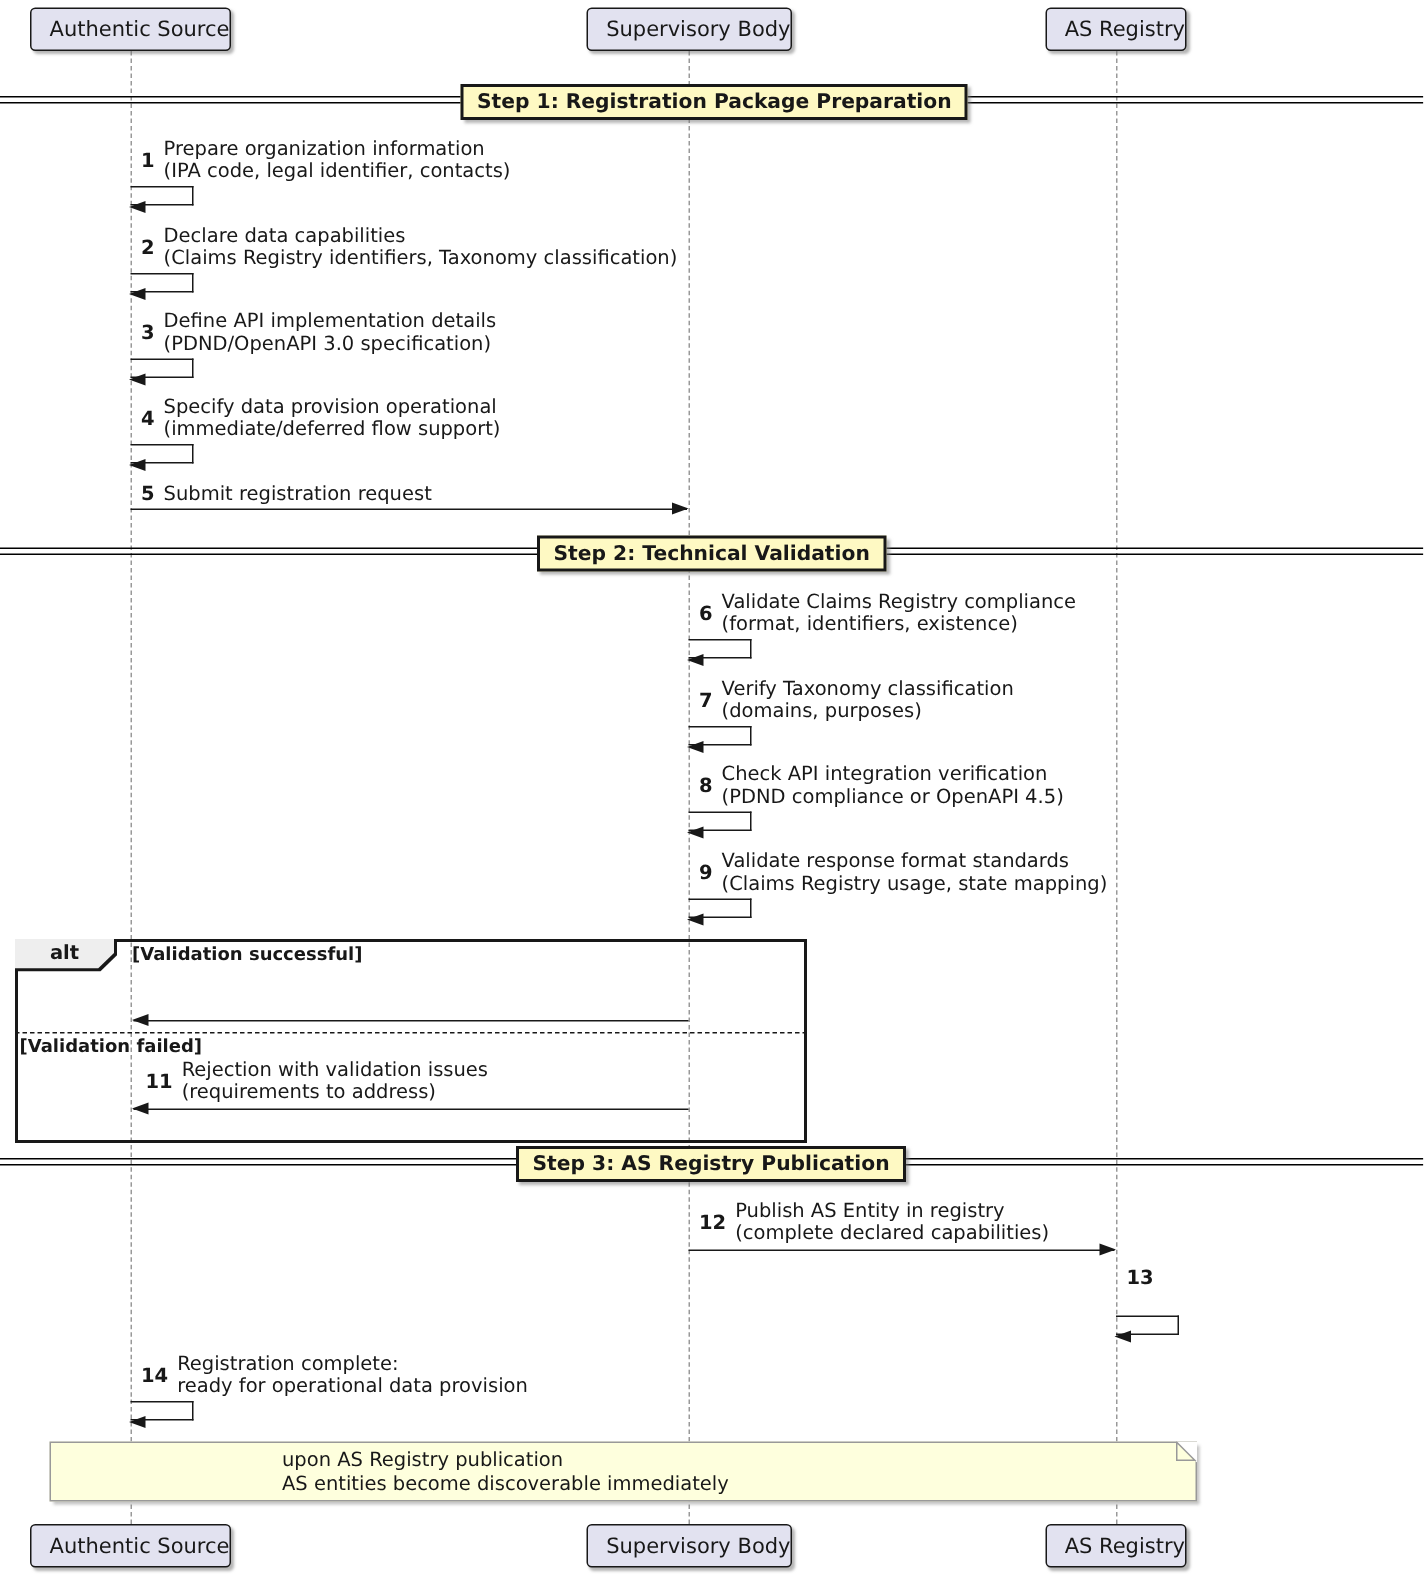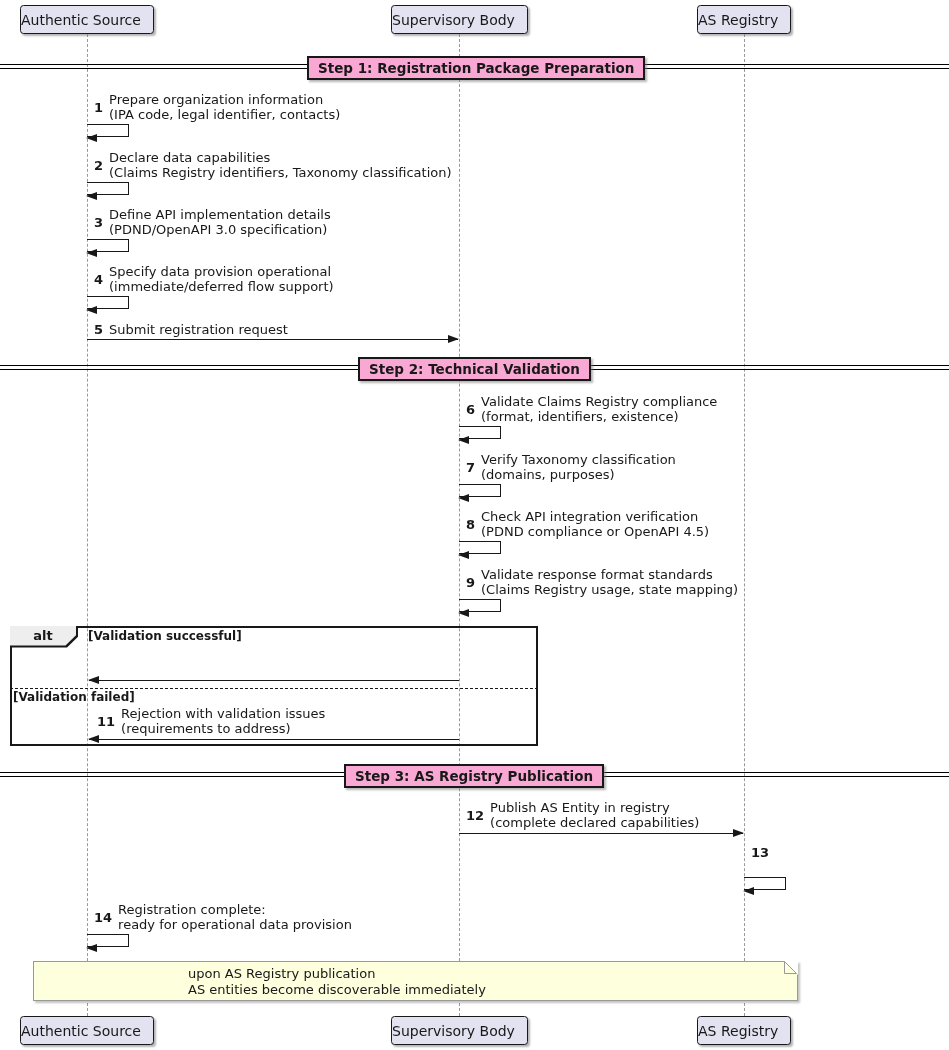--- a/index.html
+++ b/index.html
@@ -4,26 +4,26 @@
 <style>
   * { box-sizing: border-box; }
   html,body { margin:0; padding:0; background:#ffffff; }
   body { font-family:"DejaVu Sans", sans-serif; color:#181818; }
   .canvas { position:relative; width:949px; height:1050px; background:#ffffff; overflow:hidden; }
 
   .lifeline { position:absolute; top:34px; height:982px; width:0;
               border-left:1px dashed #999999; z-index:0; }
 
   .pbox { position:absolute; height:29px; background:#E2E2F0; border:1px solid #181818;
-          border-radius:3.5px; display:flex; align-items:center; justify-content:flex-start;
+          border-radius:3.5px; display:flex; align-items:center; justify-content:flex-end;
           font-size:14px; z-index:3; box-shadow:2px 2px 2px rgba(120,120,120,.55); }
 
   .divlines { position:absolute; left:0; width:949px; height:5px;
               border-top:1px solid #000; border-bottom:1px solid #000; z-index:1; }
-  .divbox { position:absolute; background:#f9a8d4; border:2px solid #181818;
+  .divbox { position:absolute; background:#fef9c3; border:2px solid #181818;
             padding:2px 9px; font-weight:bold; font-size:13.5px; white-space:nowrap;
             z-index:2; box-shadow:2px 2px 2px rgba(120,120,120,.55); }
 
   .msg { position:absolute; display:flex; align-items:center; gap:6px;
          font-size:13px; line-height:15px; z-index:2; white-space:nowrap; }
   .msg .num { font-weight:bold; }
 
   .selfloop { position:absolute; width:42px; height:13px;
               border:1px solid #181818; border-left:none; z-index:2; }
   .selfloop .head { position:absolute; left:-1px; bottom:-5.5px; width:0; height:0;
@@ -31,21 +31,21 @@
                     border-right:11px solid #181818; }
 
   .arrow { position:absolute; height:0; border-top:1px solid #181818; z-index:2; }
   .arrow .head-r { position:absolute; right:-1px; top:-5px; width:0; height:0;
                    border-top:4.5px solid transparent; border-bottom:4.5px solid transparent;
                    border-left:11px solid #181818; }
   .arrow .head-l { position:absolute; left:-1px; top:-5px; width:0; height:0;
                    border-top:4.5px solid transparent; border-bottom:4.5px solid transparent;
                    border-right:11px solid #181818; }
 
-  .frame { position:absolute; left:10px; top:626px; width:528px; height:120px;
+  .frame { position:absolute; left:10px; top:626px; width:528px; height:136px;
            border:2px solid #181818; z-index:2; background:transparent; }
   .pent { position:absolute; left:-2px; top:-2px; width:68px; height:21.5px; background:#181818;
           clip-path:polygon(0 0,100% 0,100% 50%,calc(100% - 11px) 100%,0 100%); }
   .pent-in { position:absolute; left:0; top:0; width:66px; height:19.5px; background:#EEEEEE;
              clip-path:polygon(0 0,100% 0,100% 48%,calc(100% - 10.5px) 100%,0 100%);
              display:flex; align-items:center; justify-content:center;
              font-weight:bold; font-size:13px; }
   .guard { position:absolute; font-weight:bold; font-size:12px; z-index:2; white-space:nowrap; }
   .altsep { position:absolute; left:10px; top:688px; width:528px;
             border-top:1.5px dashed #181818; z-index:2; }

